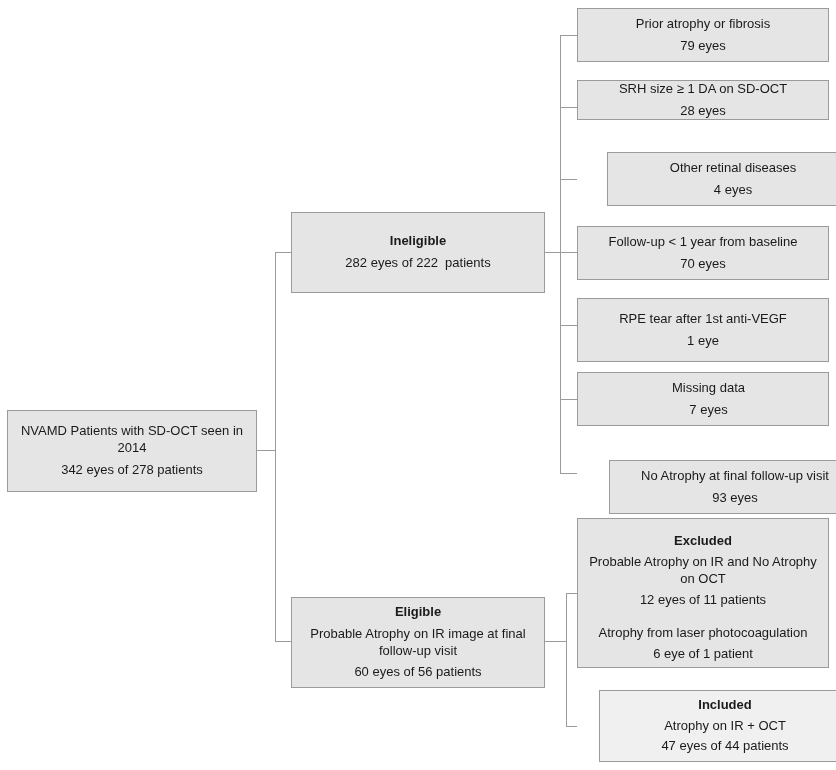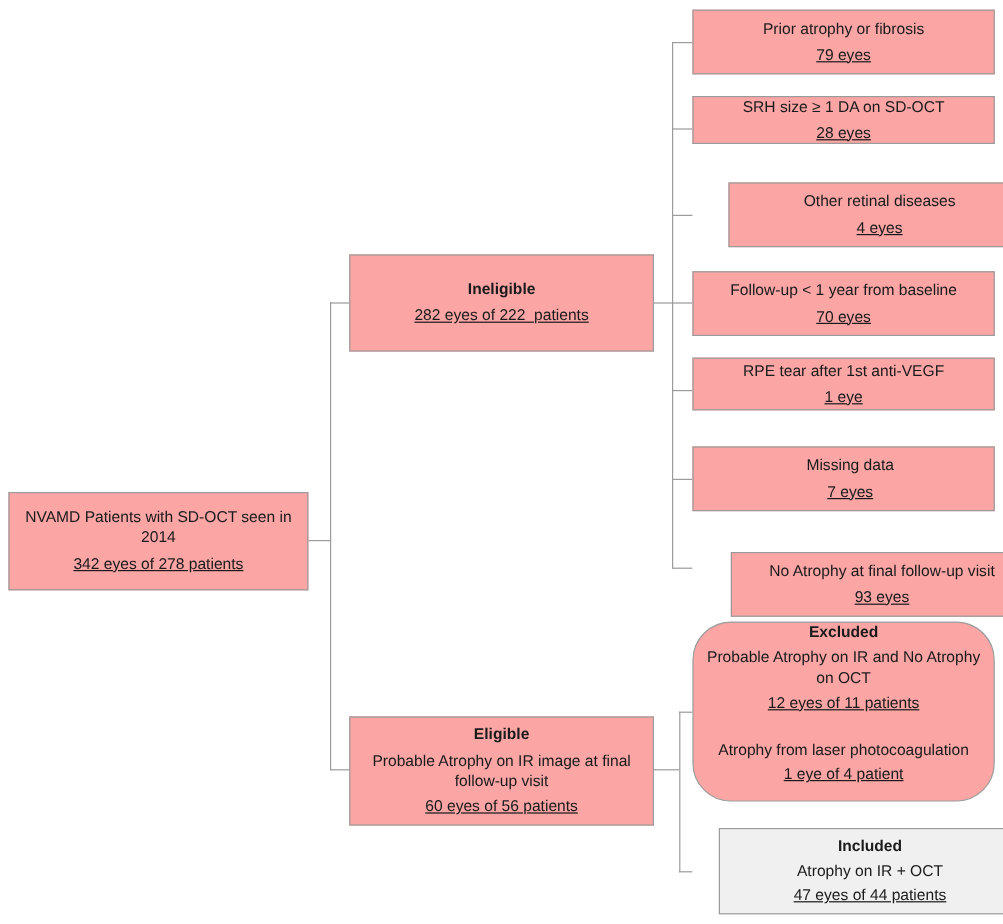--- a/index.html
+++ b/index.html
@@ -9,44 +9,44 @@
     background:#ffffff;
     font-family:"Liberation Sans","DejaVu Sans",sans-serif;
     color:var(--text,#1a1a1a);
     font-size:13px;
     line-height:1.3;
   }
   .box{
     position:absolute;
     box-sizing:border-box;
     border:1px solid var(--border,#9b9b9b);
-    background:#fca5a5;
+    background:#e5e5e5;
     display:flex;
     flex-direction:column;
     align-items:center;
     justify-content:center;
     text-align:center;
     padding:4px 10px;
     gap:5px;
   }
   .box .hd{font-weight:bold;}
-  .box .c{white-space:pre-wrap;text-decoration:underline;}
+  .box .c{white-space:pre-wrap;}
   .line{position:absolute;background:var(--border,#9b9b9b);}
   .root-box   {left:7px;  top:410px;width:250px;height:82px;}
   .inelig-box {left:291px;top:212px;width:254px;height:81px;}
   .elig-box   {left:291px;top:597px;width:254px;height:91px;}
   .rb{left:577px;width:252px;}
   .rb1{top:8px;  height:54px;}
   .rb2{top:80px; height:40px;}
   .rb3{top:152px;height:54px;margin-left:30px;}
   .rb4{top:226px;height:54px;}
-  .rb5{top:298px;height:44px;}
+  .rb5{top:298px;height:64px;}
   .rb6{top:372px;height:54px;padding-left:21px;}
   .rb7{top:460px;height:54px;margin-left:32px;}
-  .excl-box{left:577px;top:518px;width:252px;height:150px;justify-content:flex-start;padding-top:0;gap:4px;border-radius:32px;}
+  .excl-box{left:577px;top:518px;width:252px;height:150px;justify-content:flex-start;padding-top:14px;gap:4px;}
   .excl-box .spacer{height:14px;}
   .incl-box{left:577px;top:690px;width:252px;height:72px;background:var(--included-bg,#f0f0f0);gap:4px;margin-left:22px;}
 </style>
 </head>
 <body>
 
 <div class="canvas">
 
   <div class="line" style="left:257px;top:450px;width:18px;height:1px;"></div>
   <div class="line" style="left:275px;top:252px;width:1px;height:390px;"></div>
@@ -111,21 +111,21 @@
     <div class="t">No Atrophy at final follow-up visit</div>
     <div class="c">93 eyes</div>
   </div>
 
   <div class="box excl-box">
     <div class="hd">Excluded</div>
     <div class="t">Probable Atrophy on IR and No Atrophy on OCT</div>
     <div class="c">12 eyes of 11 patients</div>
     <div class="spacer"></div>
     <div class="t">Atrophy from laser photocoagulation</div>
-    <div class="c">1 eye of 4 patient</div>
+    <div class="c">6 eye of 1 patient</div>
   </div>
 
   <div class="box incl-box">
     <div class="hd">Included</div>
     <div class="t">Atrophy on IR + OCT</div>
     <div class="c">47 eyes of 44 patients</div>
   </div>
 
 </div>
 

